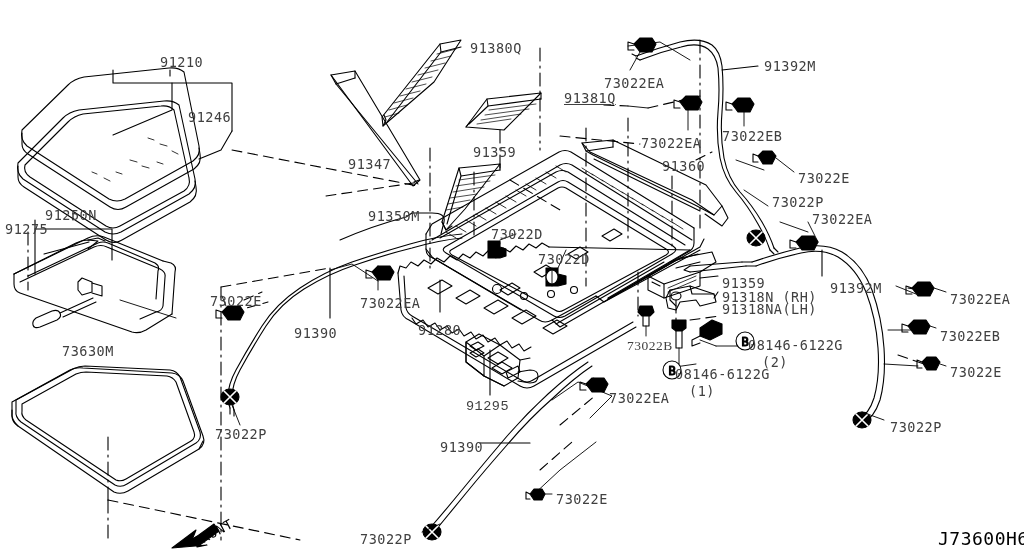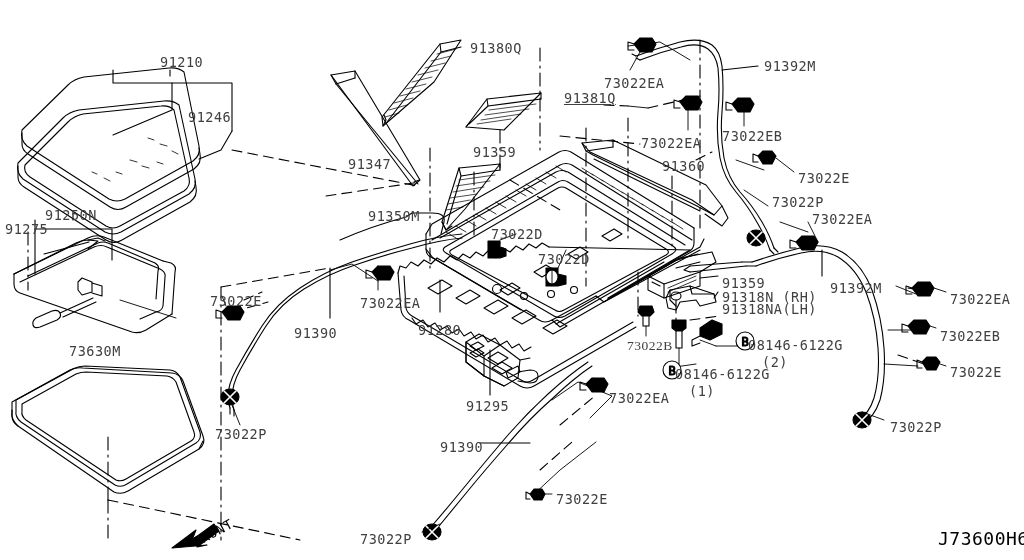--- a/index.html
+++ b/index.html
@@ -521,31 +521,31 @@
     </g>
 
   </g>
 </svg>
 
 <div id="label-layer">
     <div class="lbl" style="left: 143px; top: 56px; margin-left: 17px;">91210</div>
     <div class="lbl" style="left: 188px; top: 111px;">91246</div>
     <div class="lbl" style="left: 45px; top: 209px;">91250N</div>
     <div class="lbl" style="left: 5px; top: 223px;">91275</div>
-    <div class="lbl" style="left: 69px; top: 345px;">73630M</div>
+    <div class="lbl" style="left: 62px; top: 345px;">73630M</div>
     <div class="lbl" style="left: 470px; top: 42px;">91380Q</div>
     <div class="lbl" style="left: 564px; top: 92px; text-decoration: underline;">91381Q</div>
     <div class="lbl" style="left: 348px; top: 142px; margin-top: 16px;">91347</div>
     <div class="lbl" style="left: 473px; top: 146px;">91359</div>
     <div class="lbl" style="left: 368px; top: 210px;">91350M</div>
     <div class="lbl" style="left: 652px; top: 160px; margin-left: 10px;">91360</div>
     <div class="lbl" style="left: 491px; top: 228px;">73022D</div>
     <div class="lbl" style="left: 538px; top: 253px;">73022D</div>
     <div class="lbl" style="left: 418px; top: 324px;">91280</div>
-    <div class="lbl" style="left: 466px; top: 400px;">91295</div>
+    <div class="lbl" style="left: 466px; top: 400px; font-family: Liberation Mono, monospace;">91295</div>
     <div class="lbl" style="left: 210px; top: 295px;">73022E</div>
     <div class="lbl" style="left: 360px; top: 297px;">73022EA</div>
     <div class="lbl" style="left: 294px; top: 327px;">91390</div>
     <div class="lbl" style="left: 215px; top: 428px;">73022P</div>
     <div class="lbl" style="left: 440px; top: 441px;">91390</div>
     <div class="lbl" style="left: 609px; top: 392px;">73022EA</div>
     <div class="lbl" style="left: 556px; top: 493px;">73022E</div>
     <div class="lbl" style="left: 360px; top: 533px;">73022P</div>
     <div class="lbl" style="left: 604px; top: 77px;">73022EA</div>
     <div class="lbl" style="left: 764px; top: 60px;">91392M</div>

